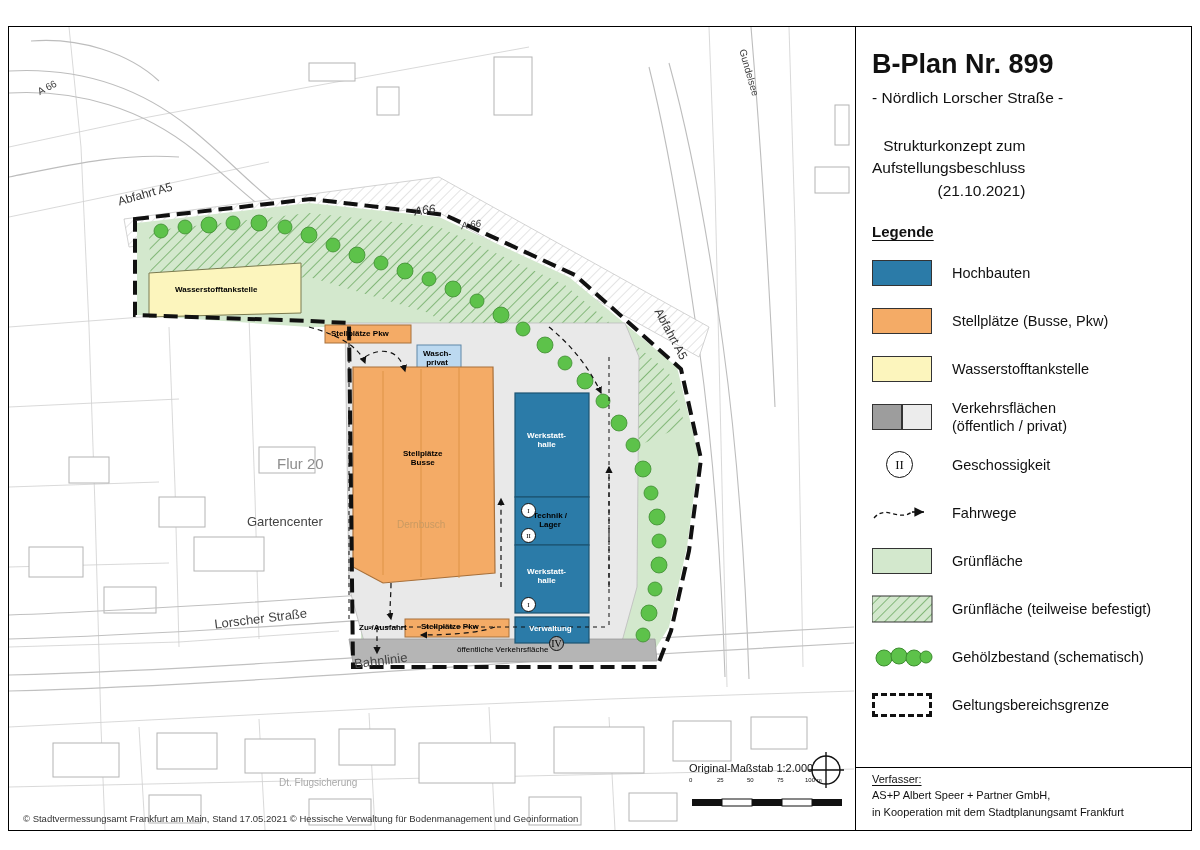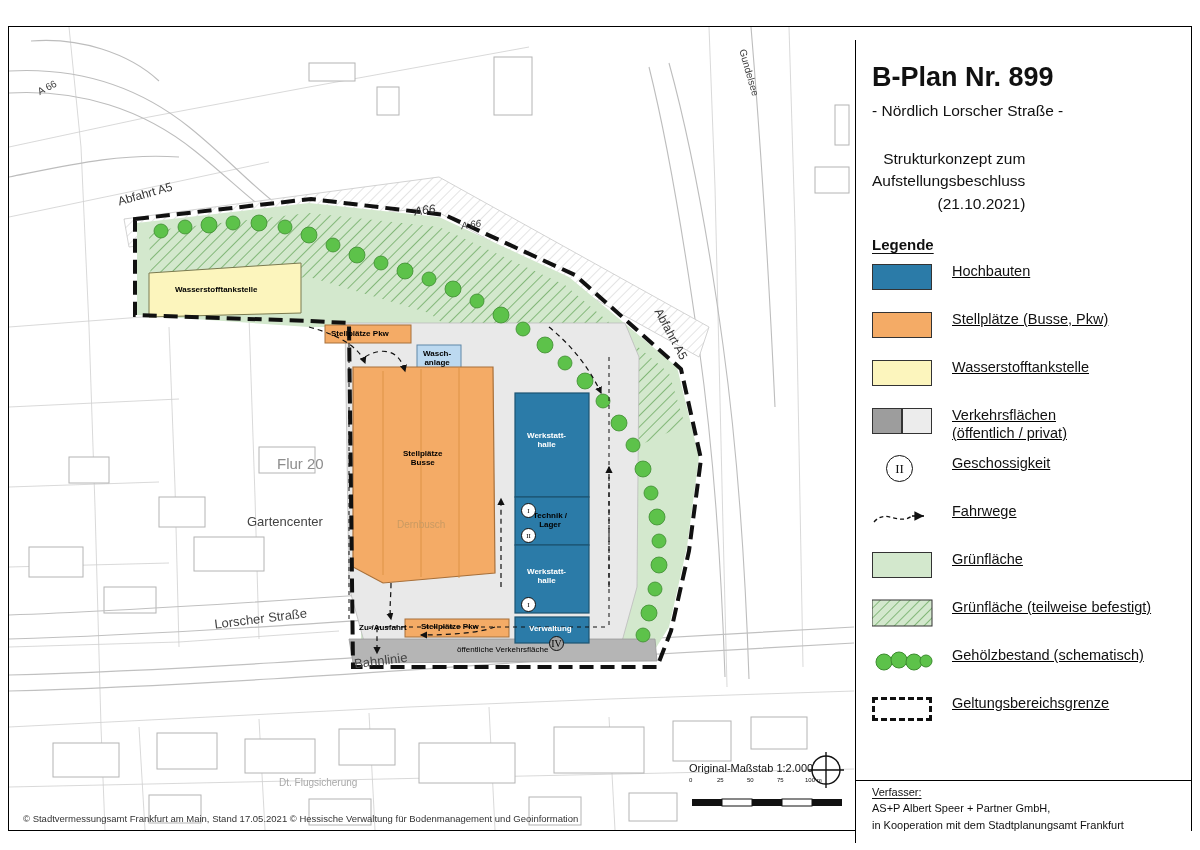--- a/index.html
+++ b/index.html
@@ -80,21 +80,21 @@
     left: 14px;
     bottom: 6px;
     font-size: 9.5px;
     color: #333;
     white-space: nowrap;
   }
   
   #panel {
     position: absolute;
     left: 855px;
-    top: 40px;
+    top: 27px;
     width: 336px;
     height: 803px;
     background: #fff;
     border-left: 1.5px solid #000;
     box-sizing: border-box;
     padding-left: 20px;
   }
   .p-title {
     position: absolute;
     left: 16px;
@@ -130,22 +130,22 @@
     text-underline-offset: 3px;
   }
   .legend-list {
     position: absolute;
     left: 16px;
     top: 222px;
     width: 310px;
   }
   .legend-row {
     display: flex;
+    align-items: center;
     height: 48px;
-    text-decoration: underline;
   }
   .legend-sym {
     width: 62px;
     min-width: 62px;
     height: 30px;
     position: relative;
     margin-right: 18px;
   }
   .legend-txt {
     font-size: 14.5px;
@@ -440,21 +440,21 @@
     <div class="map-label mid" style="left:238px; top:487px;">Gartencenter</div>
     <div class="map-label mid" style="left:205px; top:584px; transform:rotate(-7deg);">Lorscher Straße</div>
     <div class="map-label mid" style="left:345px; top:626px; transform:rotate(-7deg);">Bahnlinie</div>
     <div class="map-label" style="left:388px; top:492px; color:#c99a62;">Dernbusch</div>
 
     <div class="map-label" style="left:270px; top:750px; color:#a8a8a8;">Dt. Flugsicherung</div>
 
     <div class="white-lbl" style="left:166px; top:258px;">Wasserstofftankstelle</div>
     <div class="white-lbl" style="left:322px; top:302px;">Stellplätze Pkw</div>
     <div class="white-lbl" style="left:414px; top:322px; white-space:pre-line;">Wasch-
-anlage</div>
+privat</div>
     <div class="white-lbl" style="left:394px; top:422px; white-space:pre-line;">Stellplätze
 Busse</div>
     <div class="white-lbl" style="left:412px; top:595px;">Stellplätze Pkw</div>
     <div class="white-lbl" style="left:350px; top:596px;">Zu-/Ausfahrt</div>
     <div class="white-lbl" style="left:448px; top:618px; font-weight:normal;">öffentliche Verkehrsfläche</div>
     <div class="blue-lbl" style="left:518px; top:404px; white-space:pre-line;">Werkstatt-
 halle</div>
     <div class="white-lbl" style="left:524px; top:484px; white-space:pre-line;">Technik /
 Lager</div>
     <div class="blue-lbl" style="left:518px; top:540px; white-space:pre-line;">Werkstatt-

